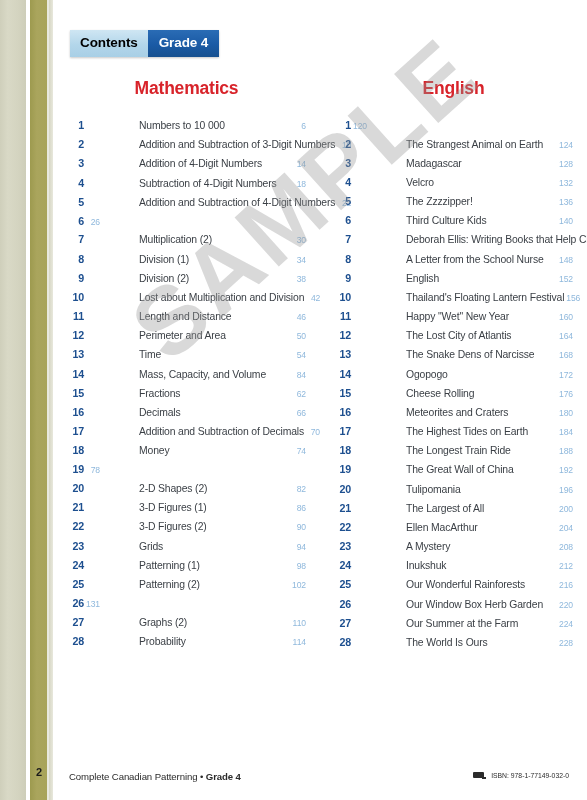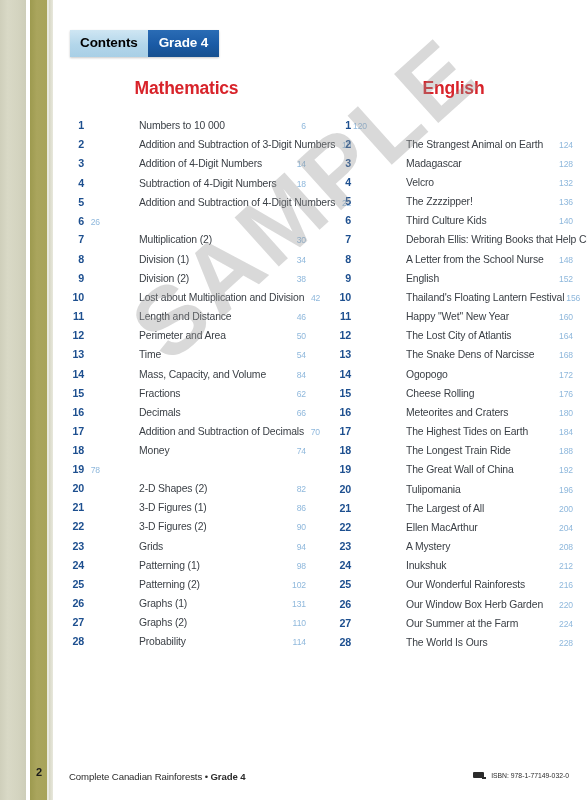--- a/index.html
+++ b/index.html
@@ -362,21 +362,20 @@
             <span class="toc-label">Patterning (1)</span>
             <span class="toc-page">98</span>
           </li>
           <li class="toc-row">
             <span class="toc-num">25</span>
             <span class="toc-label">Patterning (2)</span>
             <span class="toc-page">102</span>
           </li>
           <li class="toc-row">
             <span class="toc-num">26</span>
-            <span class="toc-label">Graphs (1)</span>
             <span class="toc-page">131</span>
           </li>
           <li class="toc-row">
             <span class="toc-num">27</span>
             <span class="toc-label">Graphs (2)</span>
             <span class="toc-page">110</span>
           </li>
           <li class="toc-row">
             <span class="toc-num">28</span>
             <span class="toc-label">Probability</span>
@@ -526,21 +525,21 @@
             <span class="toc-num">28</span>
             <span class="toc-label">The World Is Ours</span>
             <span class="toc-page">228</span>
           </li>
         </ul>
     </div>
 
   </div>
 
   <div class="footer">
-    <div class="footer-text"><span>Complete Canadian Rainforests • </span><b>Grade 4</b></div>
+    <div class="footer-text"><span>Complete Canadian Patterning • </span><b>Grade 4</b></div>
     <div class="footer-isbn-wrap">
       <span class="isbn-icon">
           <span class="body"></span>
           <span class="tail"></span>
         </span>
       <span class="footer-isbn">ISBN: 978-1-77149-032-0</span>
     </div>
   </div>
 
 </div>

